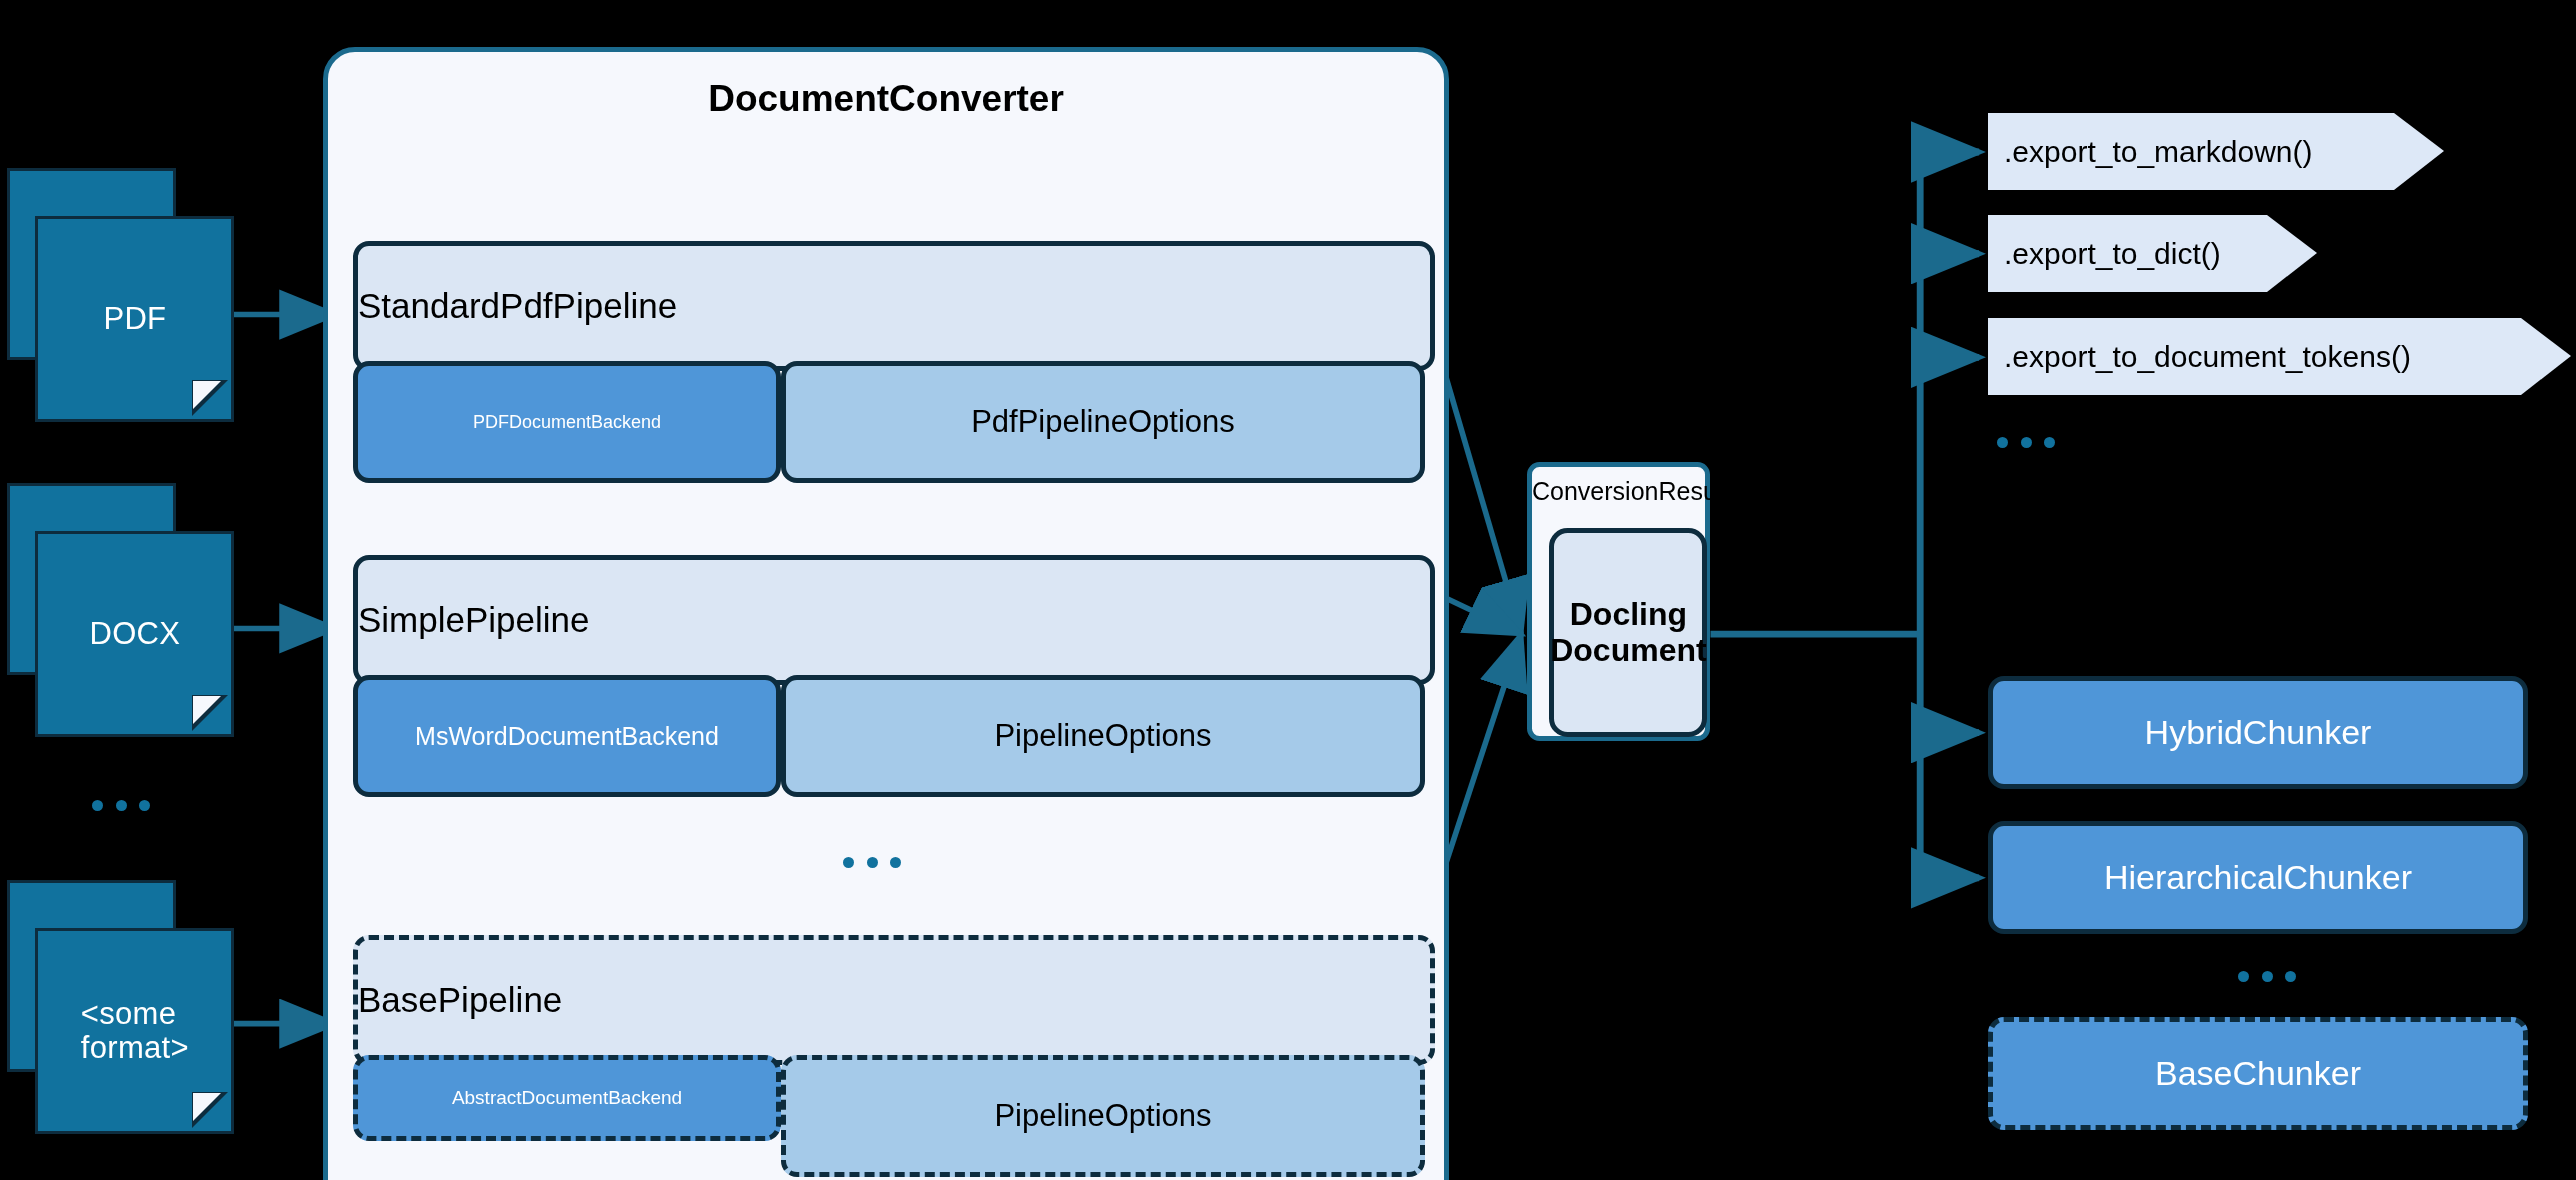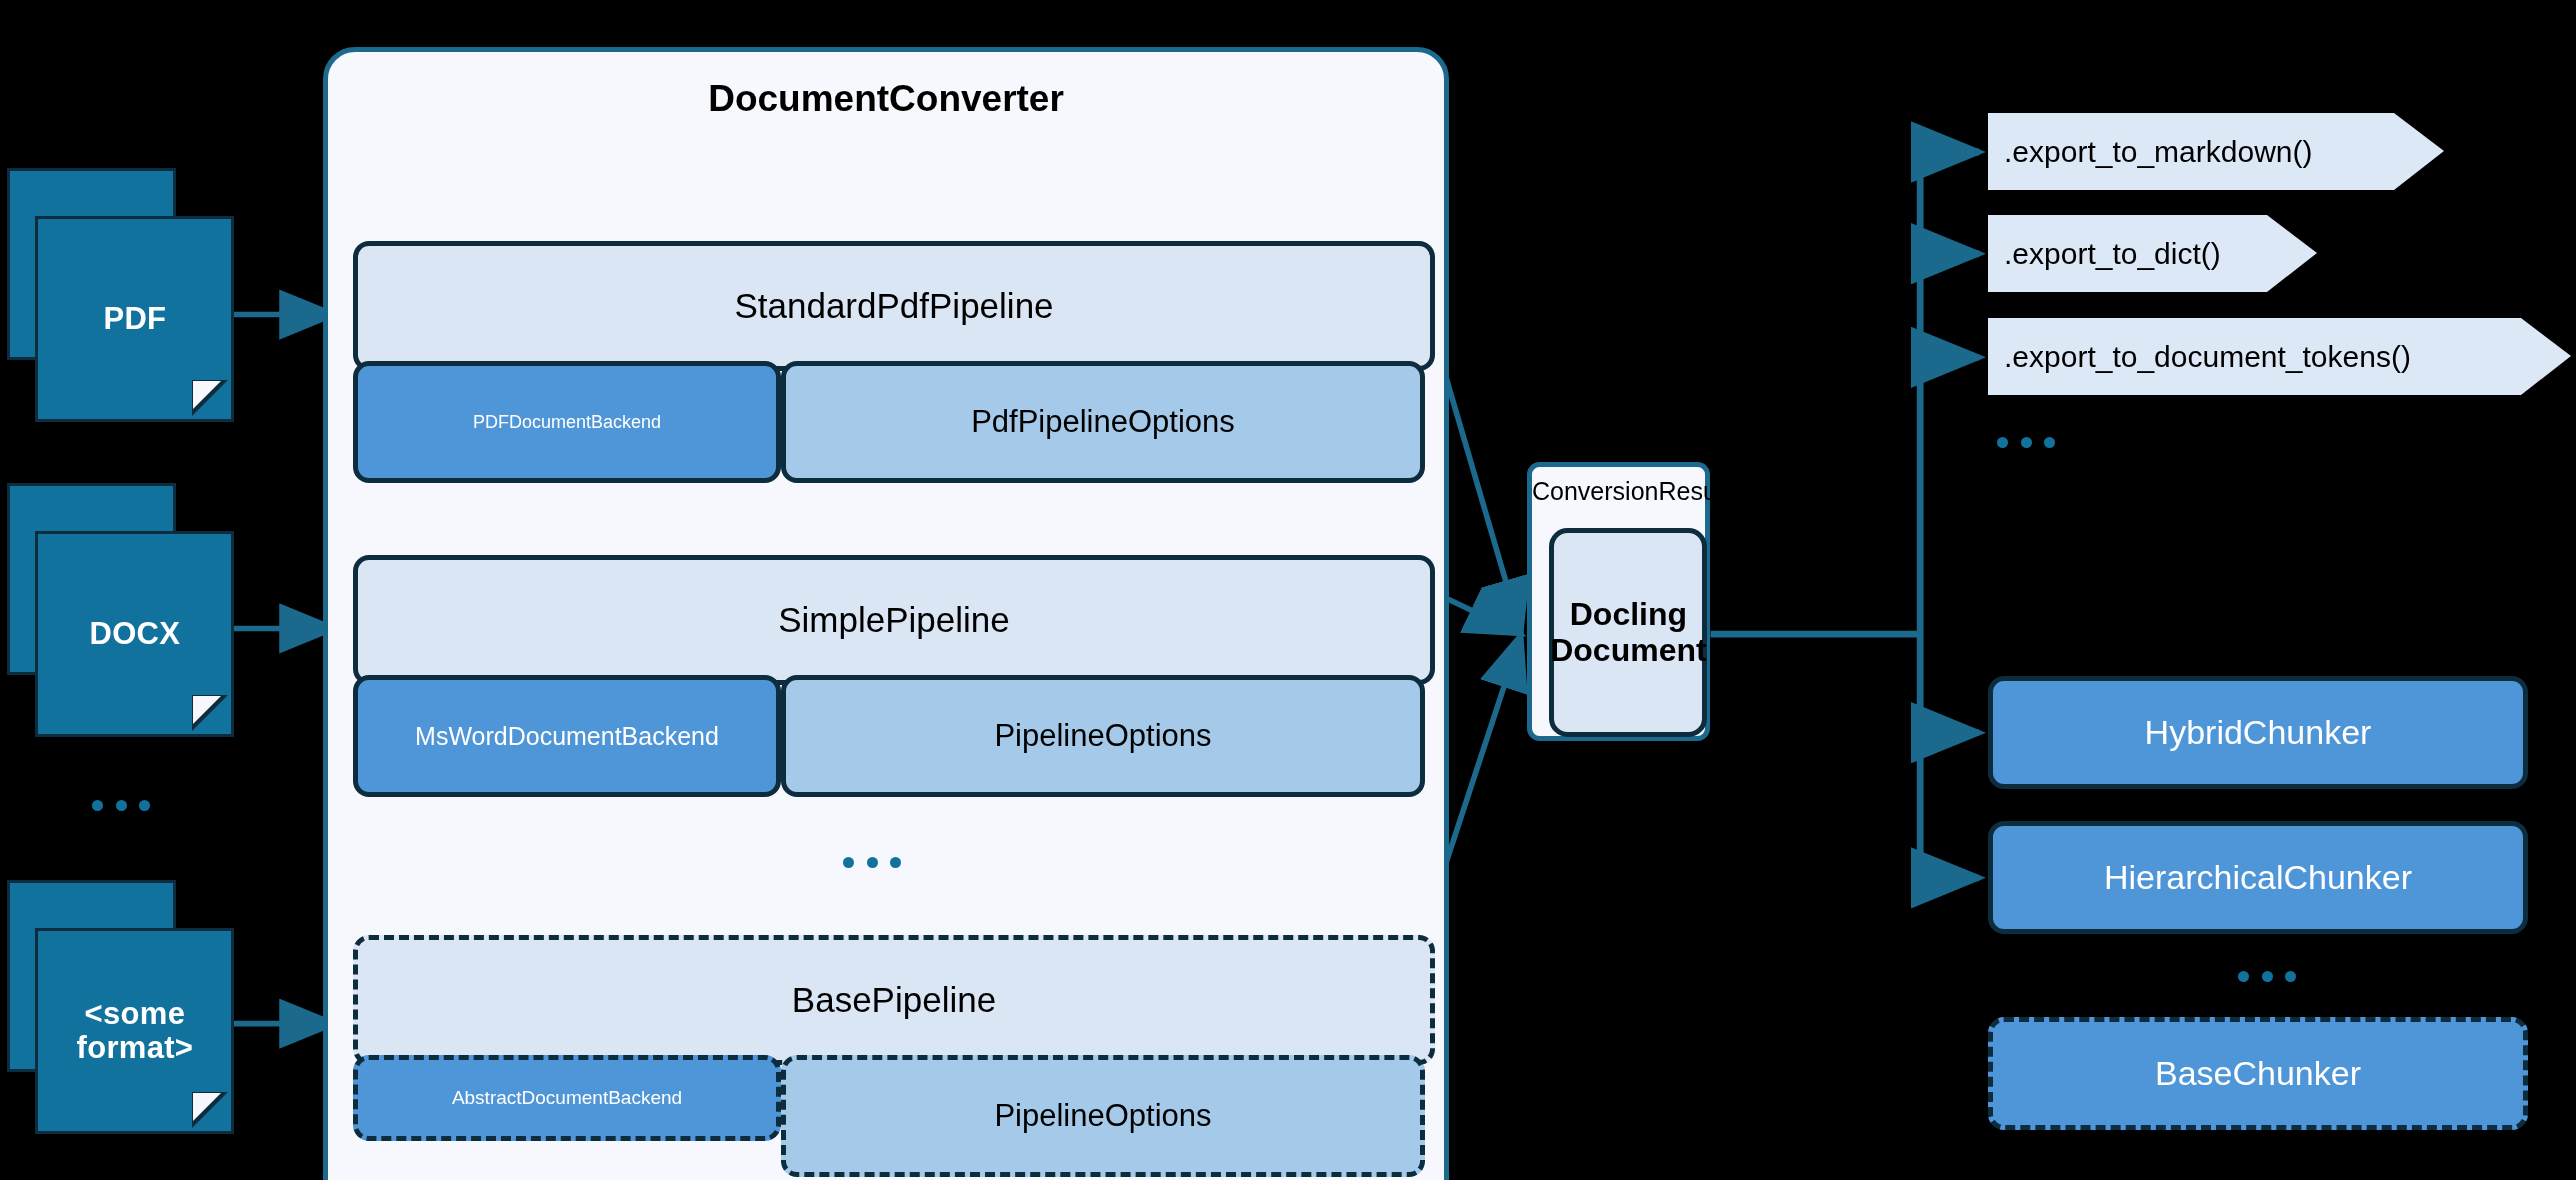--- a/index.html
+++ b/index.html
@@ -17,21 +17,21 @@
   
   .docicon{position:absolute;}
   .docicon .back{
     position:absolute;left:0;top:0;
     background:#11729e;border:3.7px solid #0d2c3e;
   }
   .docicon .front{
     position:absolute;
     background:#11729e;border:3.7px solid #0d2c3e;
     display:flex;align-items:center;justify-content:center;
-    text-align:center;color:#fff;line-height:1.1;font-weight:bold;
+    color:#fff;line-height:1.1;
   }
   .docicon .fold{
     position:absolute;width:0;height:0;
   }
   .doc-label{font-size:31px;letter-spacing:0.3px;white-space:pre-line;}
 
   
   #converter{
     left:323px;top:3.1px;width:1126px;height:1169px;
     background:#f6f8fd;border:5.6px solid #1b6a8d;border-radius:32px;margin-top:44px;
@@ -39,21 +39,21 @@
   #converter-title{
     position:absolute;left:0;top:26px;width:100%;
     text-align:center;font-size:37px;font-weight:bold;color:#000;
   }
 
   
   .pgroup{position:absolute;}
   .ppipe{
     position:absolute;left:0;top:0;
     background:#dbe6f4;border:5.6px solid #0d2c3e;border-radius:16px;
-    display:flex;align-items:center;justify-content:center;
+    display:flex;align-items:center;justify-content:flex-start;
     color:#000;font-size:35px;
   }
   .prow{position:absolute;left:0;display:flex;}
   .pbackend{
     background:#4f96d8;border:5.6px solid #0d2c3e;border-radius:16px;
     display:flex;align-items:center;justify-content:center;
     color:#fff;box-sizing:border-box;
   }
   .popts{
     background:#a5cae9;border:5.6px solid #0d2c3e;border-radius:16px;

